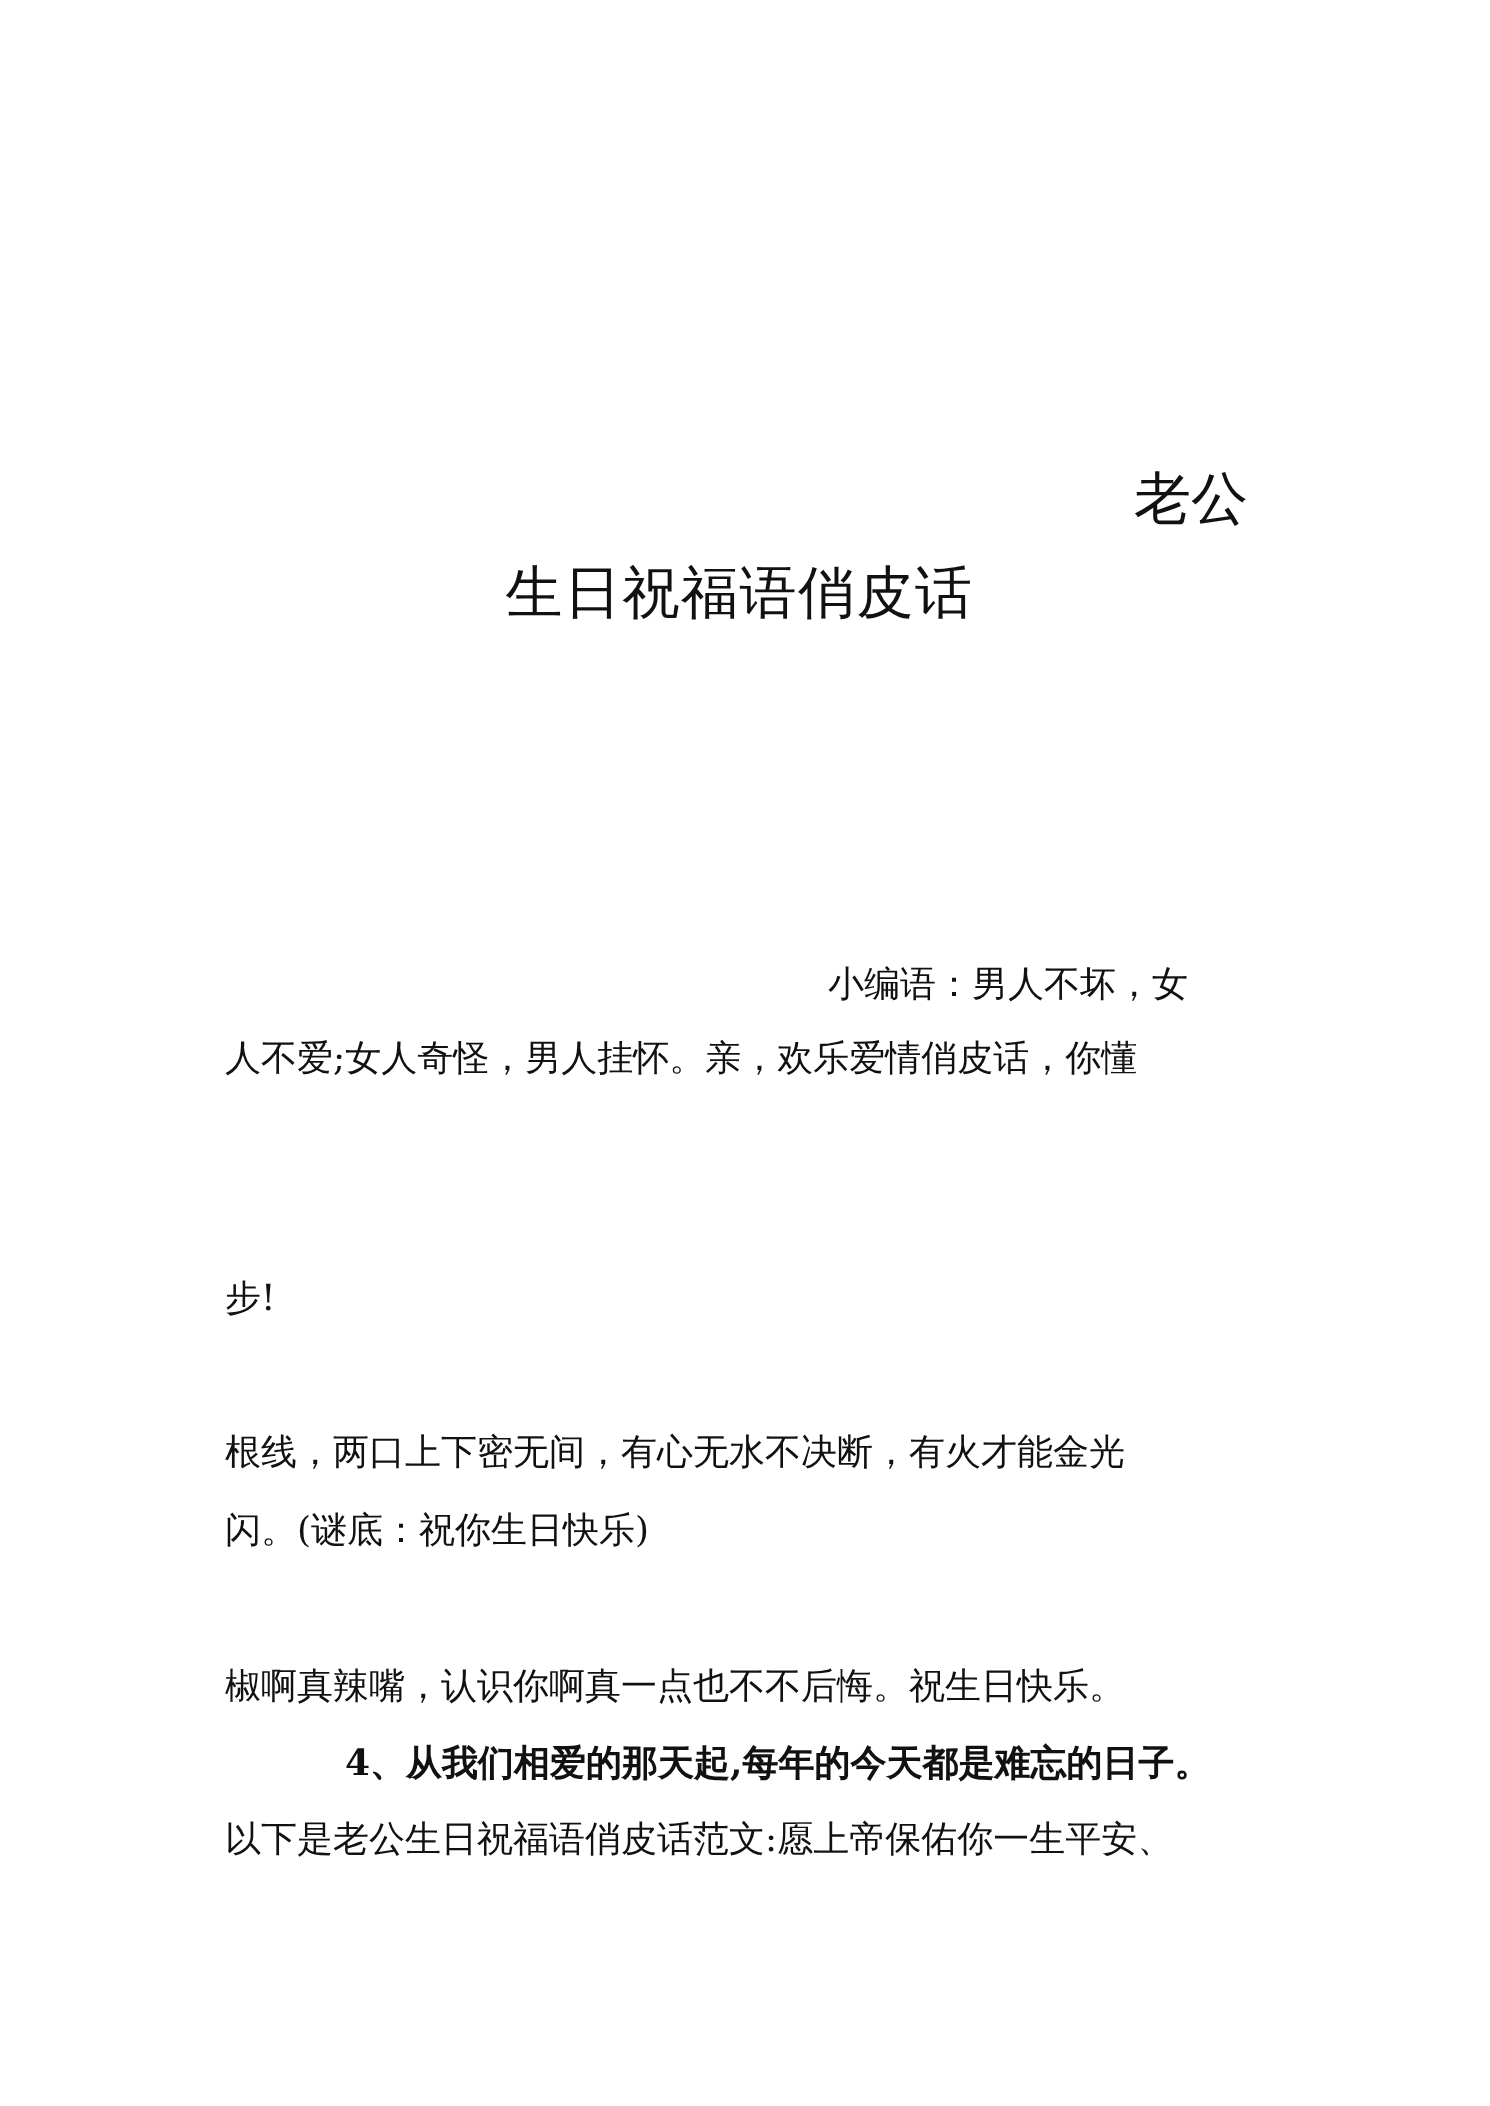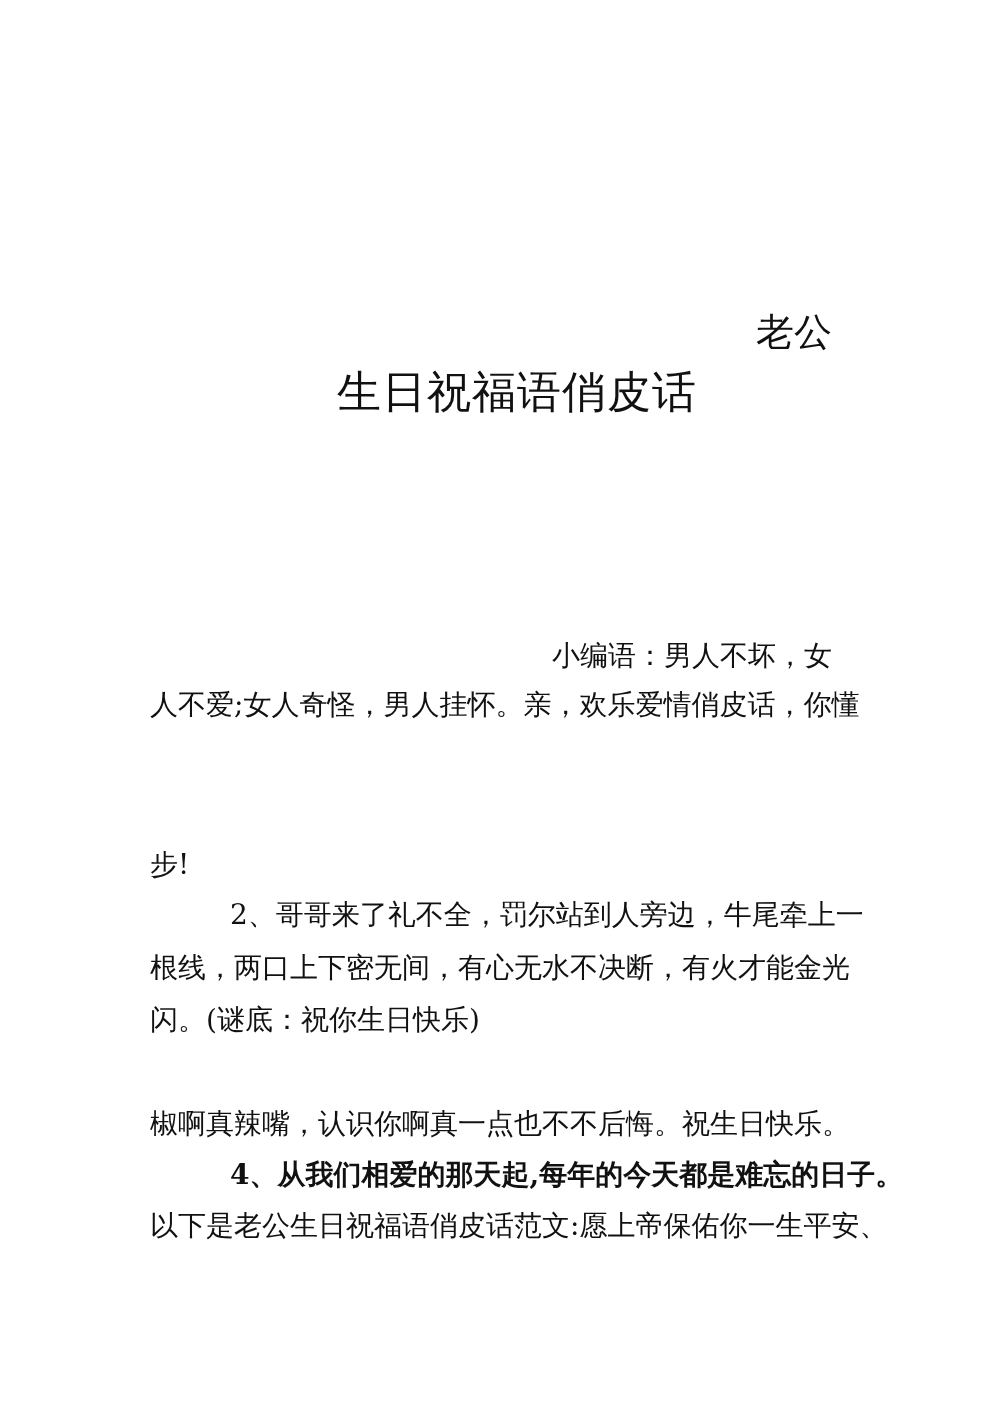--- a/index.html
+++ b/index.html
@@ -18,56 +18,54 @@
     .page {
       position: absolute;
       left: 0; top: 0;
       width: 984px;
       height: 1404px;
       background: #ffffff;
     }
     .line {
       position: absolute;
       white-space: nowrap;
-      font-size: 28px;
+      font-size: 24px;
       line-height: 30px;
       letter-spacing: 0px;
     }
     .title-a {
       position: absolute;
       left: 756px;
       top: 308px;
       font-size: 38px;
       line-height: 48px;
       white-space: nowrap;
     }
     .title-b {
       position: absolute;
       left: 337px;
       top: 371px;
-      font-size: 44px;
+      font-size: 38px;
       line-height: 48px;
       white-space: nowrap;
       letter-spacing: 1px;
-      font-family: Liberation Mono, monospace;
     }
   </style>
 </head>
 <body>
 
 <div class="page">
   <div class="title-a">老公</div>
   <div class="title-b">生日祝福语俏皮话</div>
 
   <div class="line" style="left:552px; top:641px;">小编语：男人不坏，女</div>
   <div class="line" style="left:150px; top:690px;">人不爱;女人奇怪，男人挂怀。亲，欢乐爱情俏皮话，你懂</div>
 
   <div class="line" style="left:150px; top:850px;">步!</div>
 
-  <div class="line" style="left:230px; top:900px;">2、哥哥来了礼不全，罚尔站到人旁边，牛尾牵上一</div>
   <div class="line" style="left:150px; top:1005px;">闪。(谜底：祝你生日快乐)</div>
   <div class="line" style="left:150px; top:953px;">根线，两口上下密无间，有心无水不决断，有火才能金光</div>
 
   <div class="line" style="left:150px; top:1109px;">椒啊真辣嘴，认识你啊真一点也不不后悔。祝生日快乐。</div>
 
   <div class="line" style="left:230px; top:1160px;font-weight:bold;">4、从我们相爱的那天起,每年的今天都是难忘的日子。</div>
   <div class="line" style="left:150px; top:1211px;">以下是老公生日祝福语俏皮话范文:愿上帝保佑你一生平安、</div>
 </div>
 
 </body></html>

